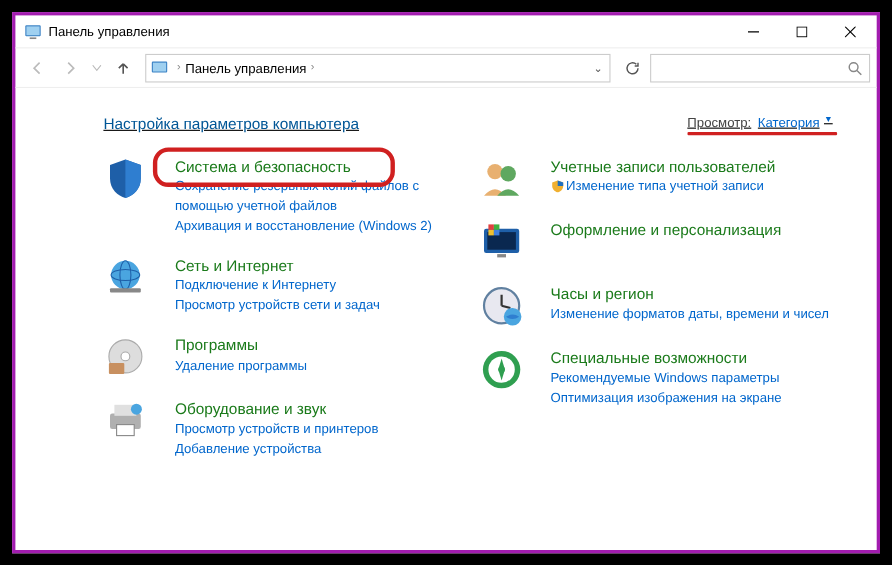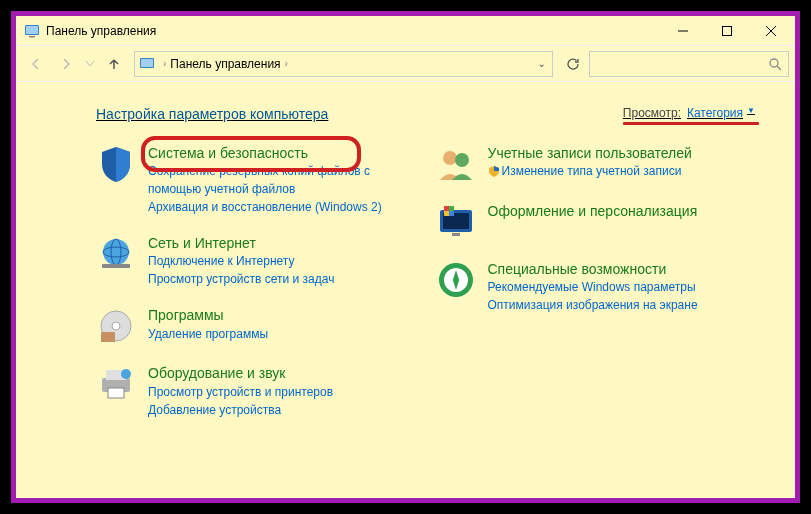--- a/index.html
+++ b/index.html
@@ -1,18 +1,18 @@
 <!DOCTYPE html>
 <html><head>
 <meta charset="utf-8">
 <style>
 * { box-sizing: border-box; margin: 0; padding: 0; }
 body { font-family: "Segoe UI", Tahoma, sans-serif; font-size: 12px; background: #222; display: flex; justify-content: center; align-items: center; min-height: 100vh; }
 .frame { width: 811px; height: 514px; background: #000; padding: 11px; }
-.window { width: 100%; height: 100%; background: #fef9c3; display: flex; flex-direction: column; border: 5px solid #a21caf; }
+.window { width: 100%; height: 100%; background: #ffffff; display: flex; flex-direction: column; border: 3px solid #a21caf; }
 .titlebar { height: 30px; display: flex; align-items: center; padding: 0 2px 0 8px; border-bottom: 1px solid #eee; }
 .titlebar .appicon { width: 16px; height: 16px; margin-right: 6px; }
 .titlebar .title { flex: 1; font-size: 12px; color: #000; }
 .winbtn { width: 44px; height: 28px; display: flex; align-items: center; justify-content: center; color: #000; }
 .winbtn svg { width: 10px; height: 10px; }
 .navrow { height: 36px; display: flex; align-items: center; padding: 0 6px; gap: 2px; border-bottom: 1px solid #eee; }
 .navbtn { width: 28px; height: 28px; display: flex; align-items: center; justify-content: center; color: #bbb; }
 .navbtn.active { color: #555; }
 .crumbbox { flex: 1; height: 26px; border: 1px solid #ccc; display: flex; align-items: center; margin: 0 4px; }
 .crumb-icon { width: 16px; height: 16px; margin: 0 4px; }
@@ -25,21 +25,21 @@
 .content { flex: 1; padding: 24px 40px 10px 80px; overflow: hidden; position: relative; }
 .header-row { display: flex; justify-content: space-between; align-items: center; margin-bottom: 22px; text-decoration: underline; }
 .page-title { font-size: 14px; color: #005696; font-weight: 400; }
 .view-wrap { position: relative; font-size: 12px; display: flex; align-items: center; gap: 6px; padding-bottom: 2px; }
 .view-label { color: #444; }
 .view-value { color: #0066cc; display: flex; align-items: flex-start; gap: 4px; }
 .view-value .tri { font-size: 8px; }
 .underline-red { position: absolute; left: 0; right: -4px; bottom: -3px; height: 3px; background: #d02020; border-radius: 1px; }
 .cols { display: flex; gap: 20px; }
 .col { flex: 1; display: flex; flex-direction: column; gap: 18px; }
-.cat { display: flex; gap: 12px; align-items: flex-start; position: relative; }
+.cat { display: flex; gap: 25px; align-items: flex-start; position: relative; }
 .cat-icon { width: 40px; height: 40px; flex: 0 0 40px; }
 .cat-body { flex: 1; }
 .cat-title { color: #1a7a1a; font-size: 14px; line-height: 1.3; cursor: pointer; }
 .cat-link { color: #0066cc; font-size: 12px; line-height: 1.5; cursor: pointer; display: block; }
 .callout { position: absolute; border: 4px solid #d02020; border-radius: 14px; left: 45px; top: -8px; width: 220px; height: 36px; pointer-events: none; }
 .shield-badge { display: inline-block; width: 12px; height: 12px; vertical-align: -2px; margin-right: 2px; }
 </style>
 </head>
 <body>
 
@@ -212,20 +212,33 @@
                 <rect x="13" y="4" width="5" height="5" fill="#40b040"></rect>
                 <rect x="8" y="9" width="5" height="5" fill="#f0c030"></rect>
                 <rect x="13" y="9" width="5" height="5" fill="#4080e0"></rect>
                 <rect x="16" y="31" width="8" height="3" fill="#888"></rect>
               </svg>
           <div class="cat-body">
             <div class="cat-title">Оформление и персонализация</div>
           </div>
         </div>
 
+        <div class="cat">
+          <svg class="cat-icon" viewBox="0 0 40 40">
+                <circle cx="20" cy="20" r="16" fill="#e8e8f0" stroke="#6080a0" stroke-width="2"></circle>
+                <line x1="20" y1="20" x2="20" y2="10" stroke="#333" stroke-width="2"></line>
+                <line x1="20" y1="20" x2="28" y2="22" stroke="#333" stroke-width="2"></line>
+                <circle cx="30" cy="30" r="8" fill="#4aa5e0"></circle>
+                <path d="M24 30 Q30 26 36 30 Q30 34 24 30" fill="#2f7ed0"></path>
+              </svg>
+          <div class="cat-body">
+            <div class="cat-title">Часы и регион</div>
+            <a class="cat-link">Изменение форматов даты, времени и чисел</a>
+          </div>
+        </div>
 
         <div class="cat">
           <svg class="cat-icon" viewBox="0 0 40 40">
                 <circle cx="20" cy="20" r="17" fill="#2f9f50"></circle>
                 <circle cx="20" cy="20" r="12" fill="#fff"></circle>
                 <path d="M20 10 L23 20 L20 30 L17 20 Z" fill="#2f9f50"></path>
                 <circle cx="20" cy="20" r="3" fill="#2f9f50"></circle>
               </svg>
           <div class="cat-body">
             <div class="cat-title">Специальные возможности</div>

